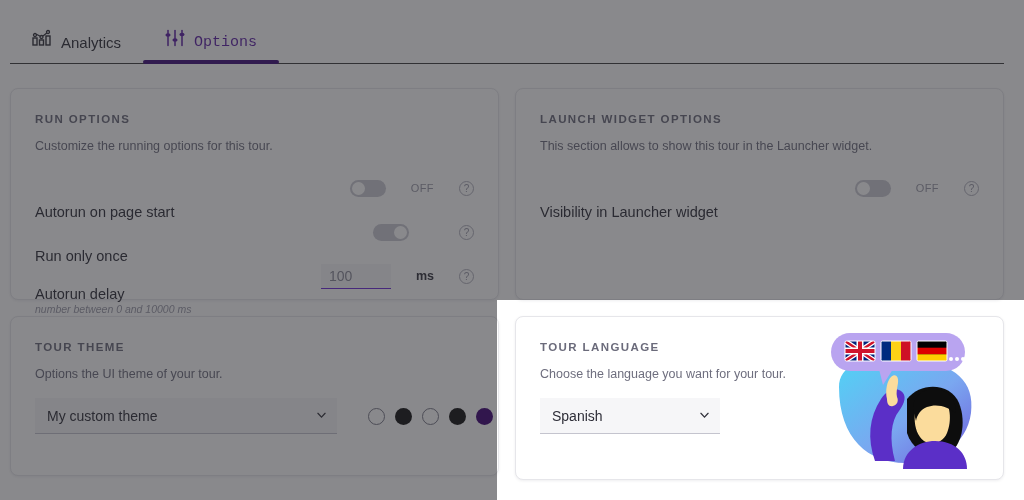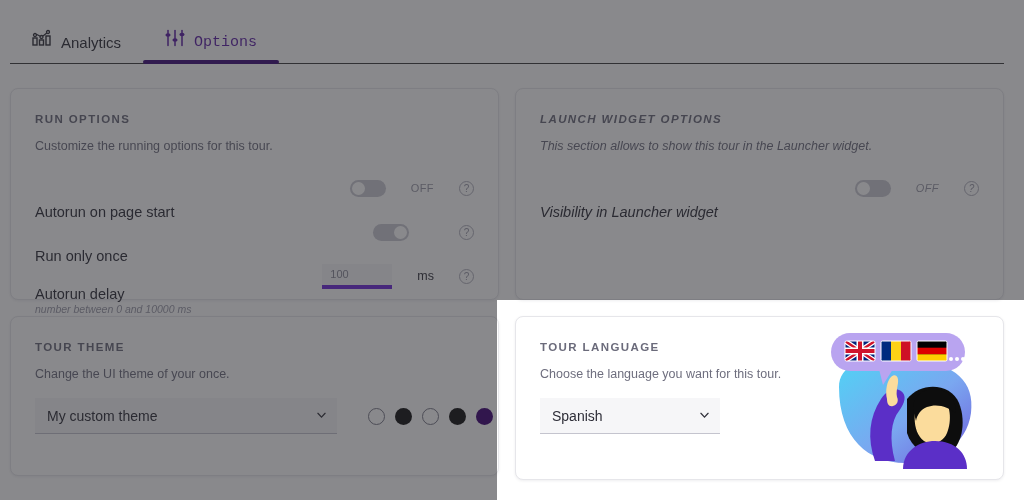--- a/index.html
+++ b/index.html
@@ -40,21 +40,21 @@
     position: absolute; left: 10px; top: 88px;
     width: 994px; display: flex; gap: 16px; flex-wrap: wrap; justify-content: flex-end;
   }
   .card {
     width: 489px; background: #ffffff;
     border: 1px solid #e6e6ea; border-radius: 8px;
     padding: 24px 24px 22px 24px;
     box-shadow: 0 1px 3px rgba(20,20,40,.07);
   }
   .card.run    { height: 212px; }
-  .card.launch { height: 212px; font-style: italic; }
+  .card.launch { height: 212px; }
   .card.theme  { height: 160px; }
   .card.lang   { height: 164px; position: relative; overflow: hidden; }
 
   .card-title {
     font-size: 11.5px; font-weight: bold; letter-spacing: 1.4px;
     color: #6b6b7b; text-transform: uppercase;
   }
   .card-sub {
     margin-top: 13px; font-size: 12.5px; color: #6e6e7e; line-height: 1.3;
   }
@@ -89,25 +89,25 @@
   
   .help {
     width: 15px; height: 15px; border-radius: 50%;
     border: 1px solid #b0b0bc; color: #9a9aa8;
     font-size: 10px; line-height: 13px; text-align: center;
     cursor: pointer; flex: 0 0 auto;
   }
 
   
   .num-input {
-    width: 70px; height: 25px; border: none; border-bottom: 4px solid #6d28d9;
-    background: #f6f6f8; font-size: 11px; color: #8a8a98;
+    width: 70px; height: 25px; border: none; border-bottom: 1px solid #6d28d9;
+    background: #f6f6f8; font-size: 14px; color: #8a8a98;
     padding: 0 8px; font-family: "Liberation Sans", sans-serif;
   }
-  .unit { font-size: 12.5px; color: #33333d; font-weight: normal; }
+  .unit { font-size: 12.5px; color: #33333d; font-weight: bold; }
 
   
   .select-wrap { position: relative; display: inline-block; }
   .sel {
     appearance: none; -webkit-appearance: none;
     background: #f6f6f8; border: none; border-bottom: 1px solid #c4c4ce;
     height: 36px; padding: 0 30px 0 12px;
     font-size: 14px; color: #2e2e38;
     font-family: "Liberation Sans", sans-serif; cursor: pointer;
   }
@@ -232,21 +232,21 @@
                 <span class="knob"></span>
               </div>
             <span class="toggle-state">OFF</span>
             <div class="help">?</div>
           </div>
         </div>
       </div>
 
       <div class="card theme">
         <div class="card-title">TOUR THEME</div>
-        <div class="card-sub">Change the UI theme of your once.</div>
+        <div class="card-sub">Options the UI theme of your tour.</div>
 
         <div class="theme-row">
           <div class="select-wrap">
             <select class="sel theme-sel">
               <option>My custom theme</option>
             </select>
             <svg class="chev" viewBox="0 0 10 10">
               <path d="M1 3 L5 7.3 L9 3" stroke="#33333d" stroke-width="1.4" fill="none" stroke-linecap="round"></path>
             </svg>
           </div>
@@ -255,21 +255,21 @@
             <div class="sw" style="background:#111111"></div>
             <div class="sw outline"></div>
             <div class="sw" style="background:#111111"></div>
             <div class="sw" style="background:#3d0173"></div>
           </div>
         </div>
       </div>
 
       <div class="card lang">
         <div class="card-title">TOUR LANGUAGE</div>
-        <div class="card-sub">Choose the language you want for this tour.</div>
+        <div class="card-sub">Choose the language you want for your tour.</div>
 
         <div class="lang-body">
           <div class="select-wrap">
             <select class="sel lang-sel">
               <option>Spanish</option>
             </select>
             <svg class="chev" viewBox="0 0 10 10">
               <path d="M1 3 L5 7.3 L9 3" stroke="#33333d" stroke-width="1.4" fill="none" stroke-linecap="round"></path>
             </svg>
           </div>

